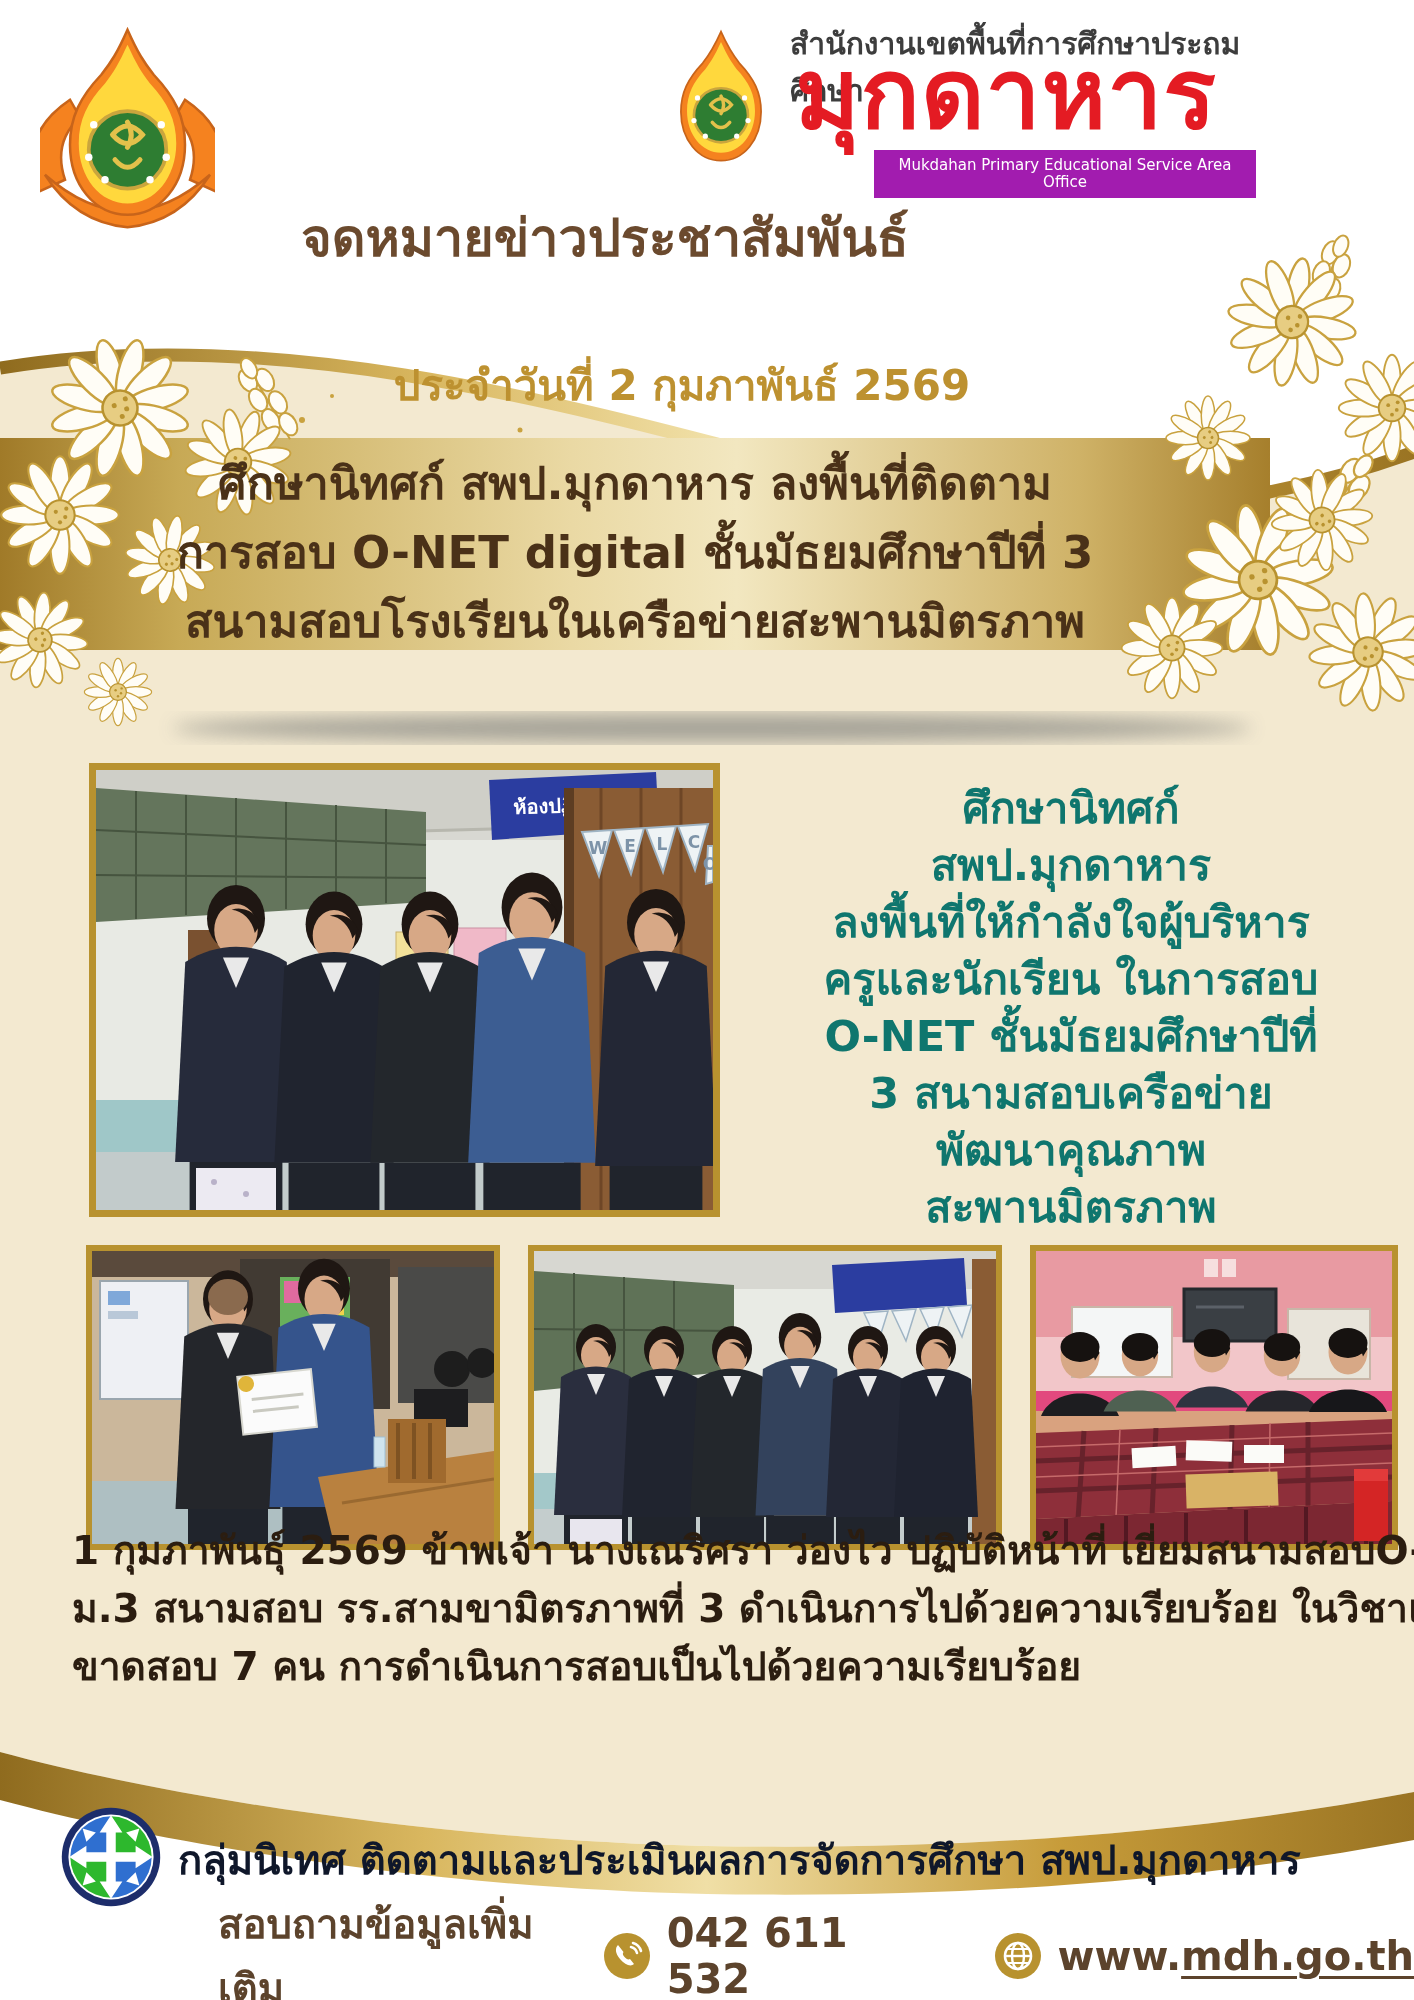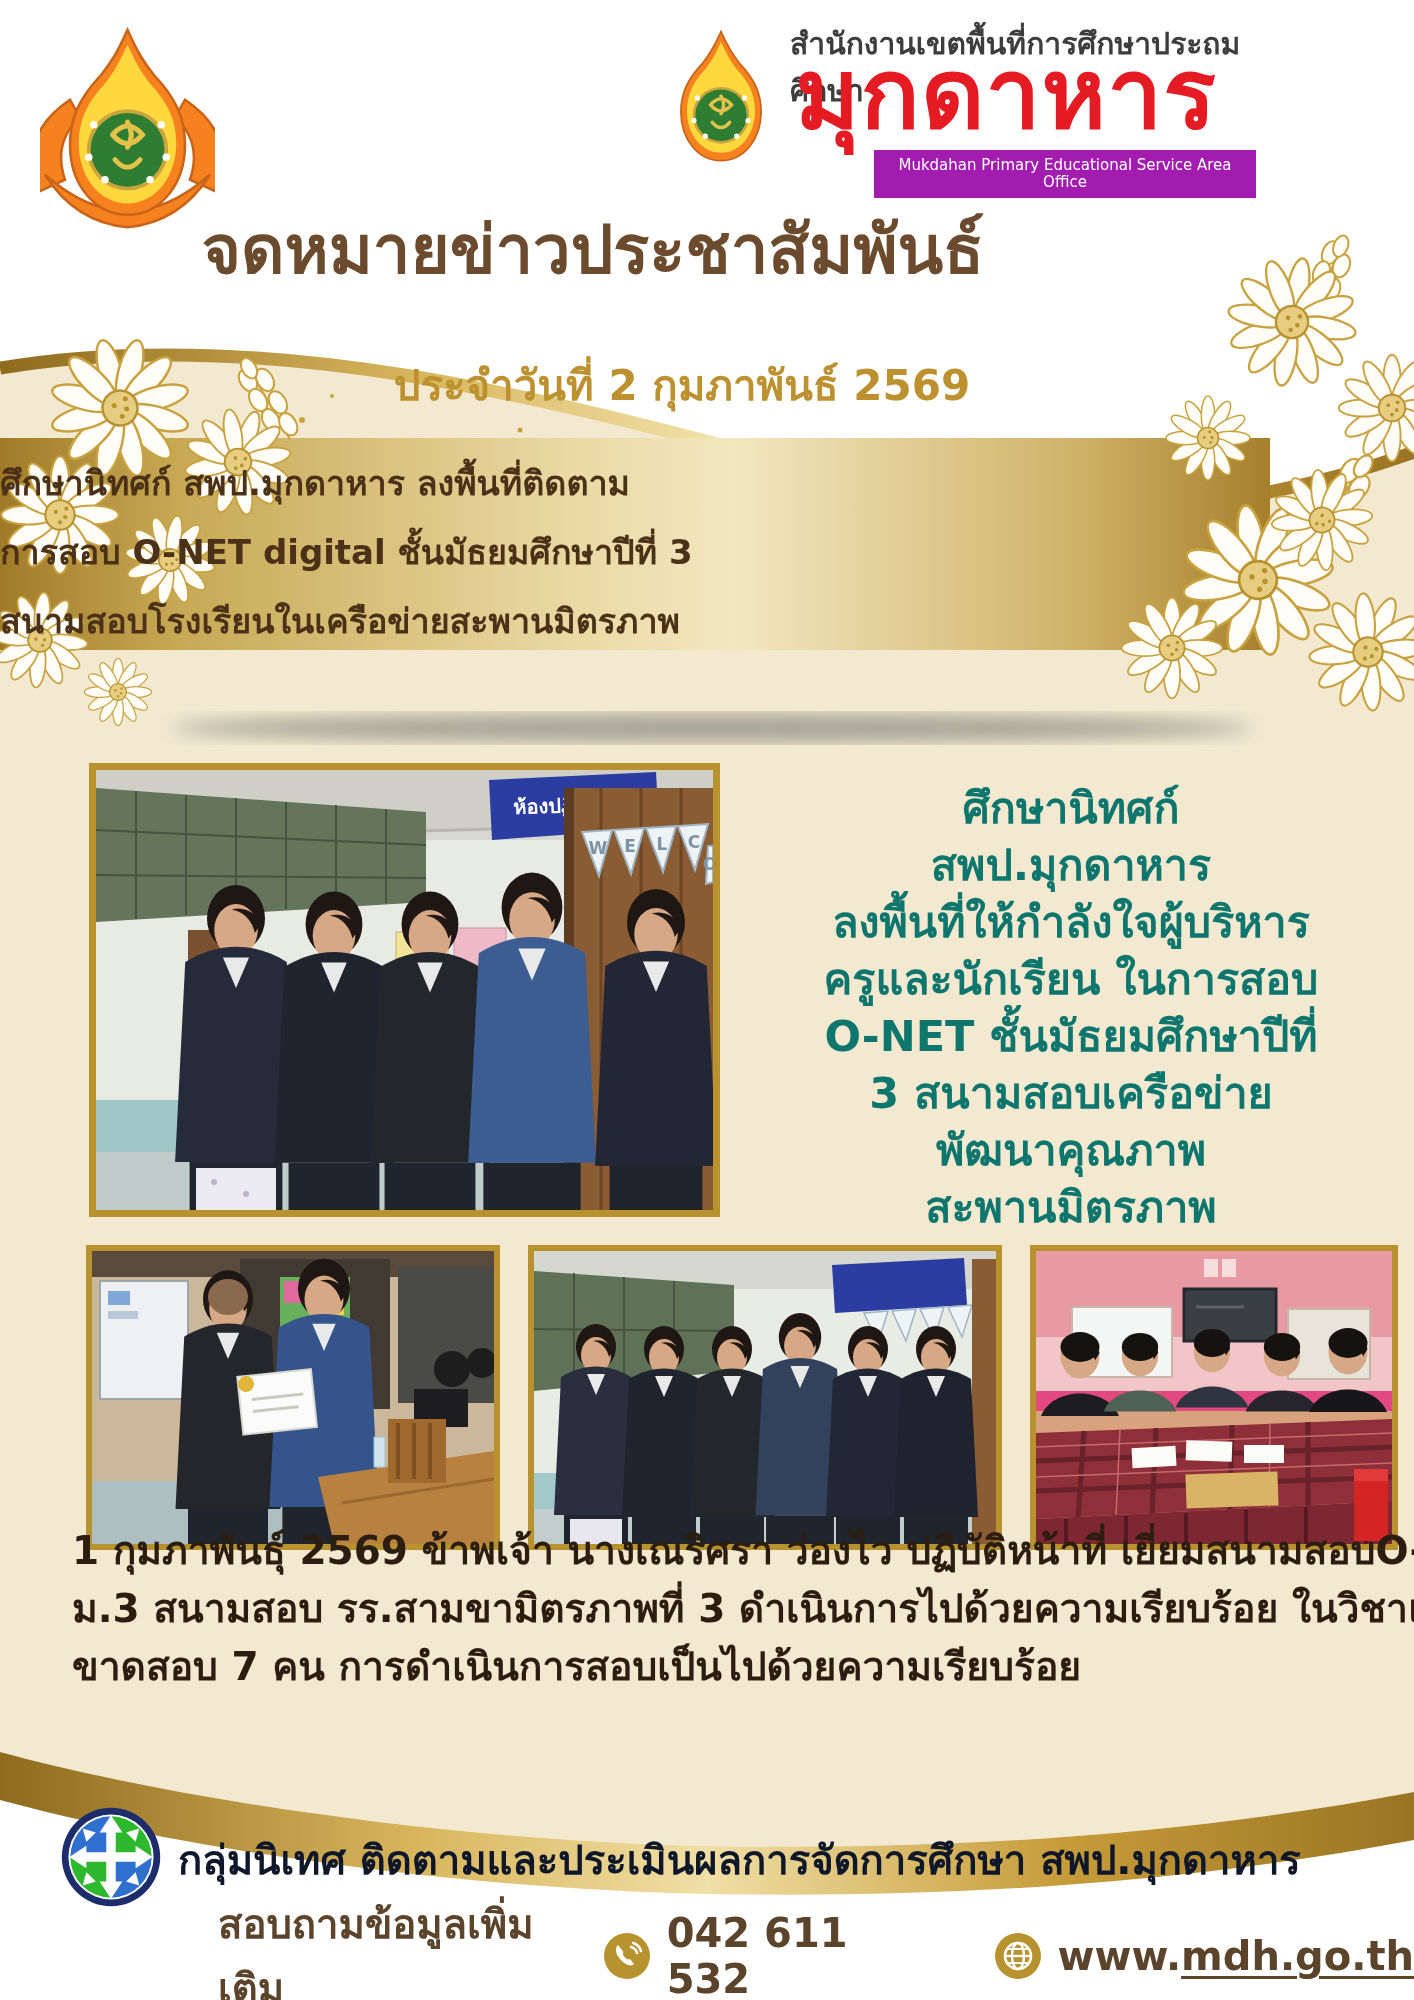--- a/index.html
+++ b/index.html
@@ -7,26 +7,26 @@
         font-family:"DejaVu Sans","Liberation Sans",sans-serif;}
   .abs{position:absolute;}
   .bg-svg{position:absolute;left:0;top:0;z-index:0;}
   .z2{z-index:2;}
 
   
   .org-small{left:790px;top:20px;width:480px;font-size:30px;font-weight:600;color:#3d3d3d;}
   .org-big{left:795px;top:38px;width:470px;font-size:98px;line-height:1.15;font-weight:800;color:#e41b23;letter-spacing:1px;}
   .red-bar{left:874px;top:150px;width:382px;height:48px;background:#a21caf;display:flex;align-items:center;justify-content:center;}
   .red-bar span{color:#fff;font-size:15px;font-weight:500;text-align:center;line-height:1.15;padding:0 6px;}
-  .page-title{left:0;top:196px;width:1186px;text-align:center;font-size:67px;font-weight:800;color:#6b4a2e;}
+  .page-title{left:12px;top:196px;width:1186px;text-align:center;font-size:52px;font-weight:800;color:#6b4a2e;}
   .issue-date{left:0;top:352px;width:1340px;text-align:center;font-size:42px;font-weight:700;color:#bd9130;margin-left:12px;}
 
   
-  .banner-text{left:0;top:449px;width:1270px;text-align:left;color:#4a3118;font-weight:700;
-               font-size:34px;line-height:69px;}
+  .banner-text{left:0;top:449px;width:1270px;text-align:center;color:#4a3118;font-weight:700;
+               font-size:45px;line-height:69px;}
 
   
   .main-photo{left:89px;top:763px;width:617px;height:440px;border:7px solid #b8922f;background:#e8eae4;box-sizing:content-box;}
   .highlight{left:735px;top:780px;width:672px;text-align:center;color:#0f766e;font-weight:700;
              font-size:43px;line-height:57px;}
 
   
   .photo-row{left:86px;top:1245px;width:1312px;display:flex;gap:28px;}
   .sphoto{height:305px;border:6px solid #b8922f;box-sizing:border-box;background:#ddd;flex:none;}
   .ph-a{width:414px;} .ph-b{width:474px;} .ph-c{width:368px;}

